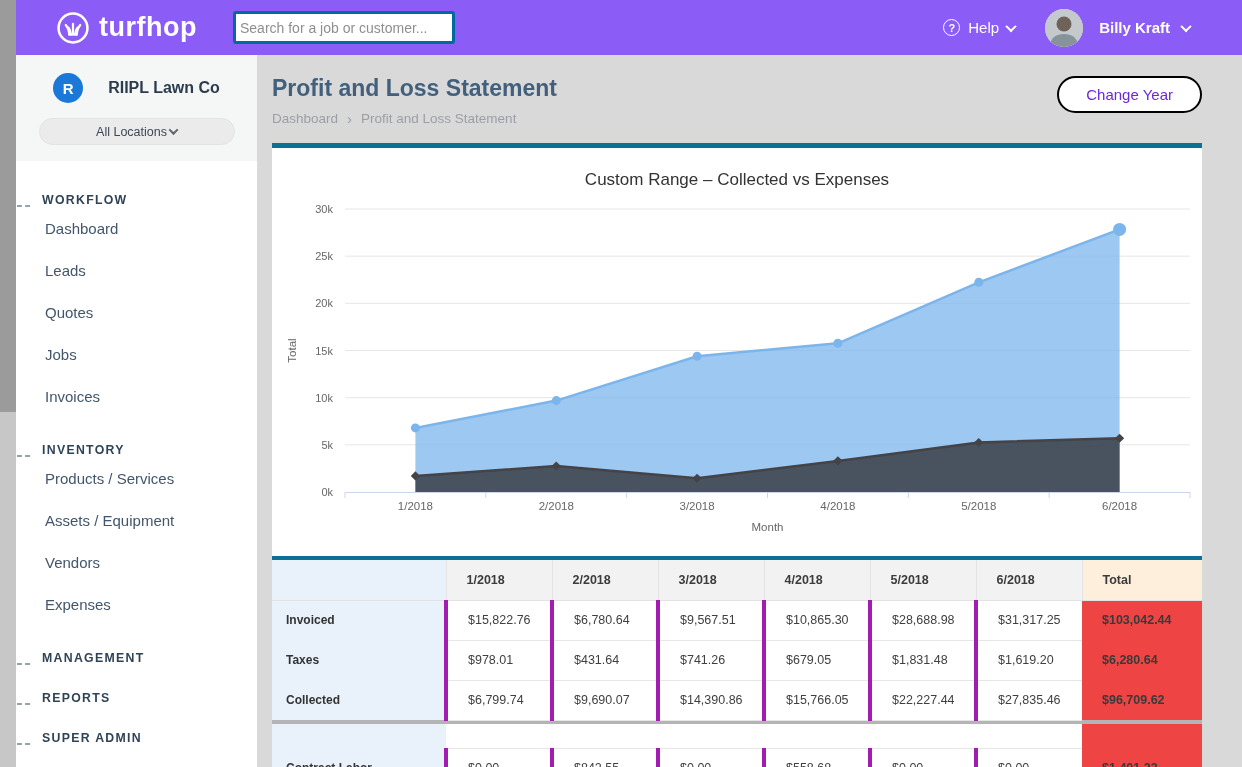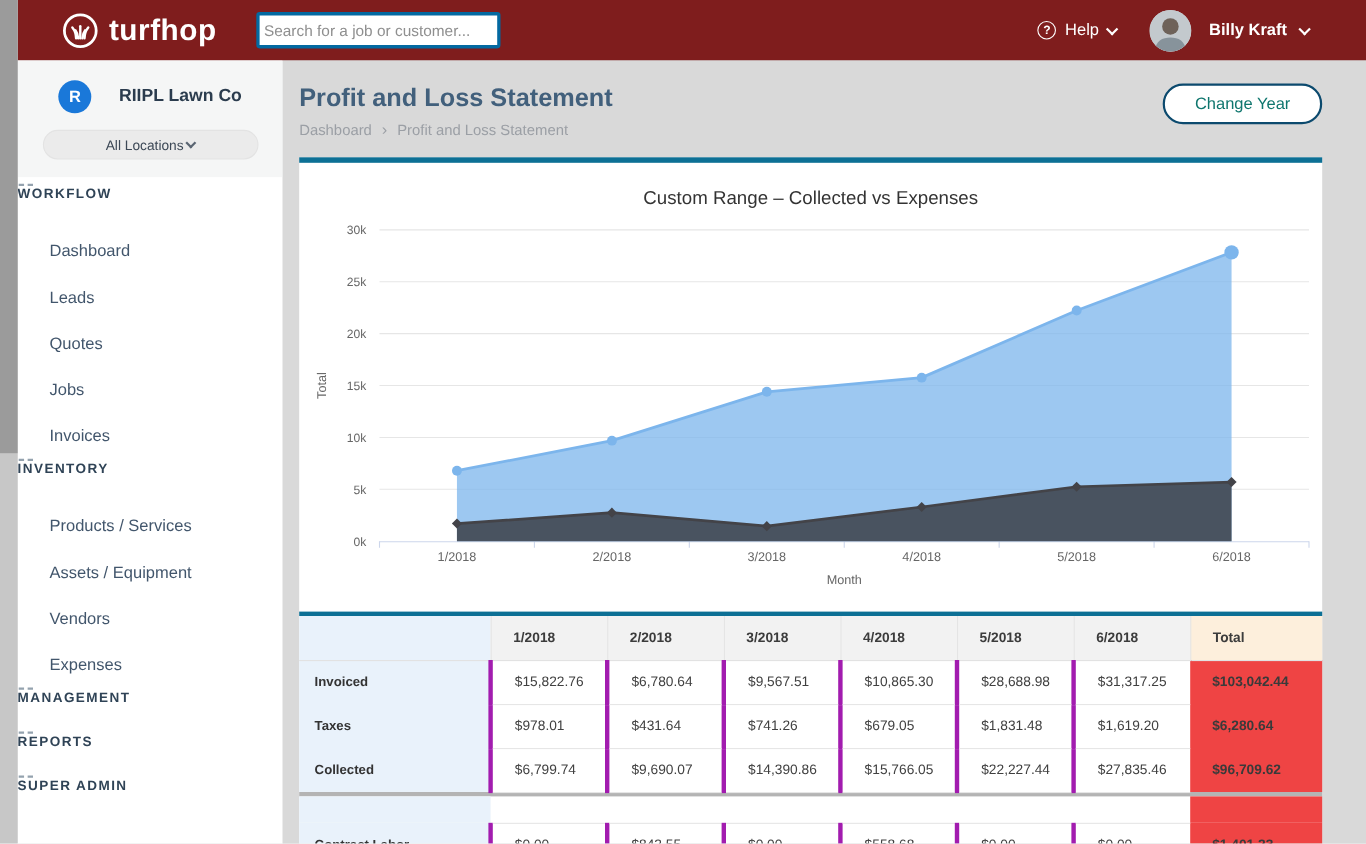--- a/index.html
+++ b/index.html
@@ -6,21 +6,21 @@
   body { font-family:"Liberation Sans","DejaVu Sans",sans-serif; }
   .viewport { position:relative; width:1242px; height:767px; overflow:hidden; background:#d9d9d9; }
 
   
   .left-scrollbar { position:absolute; left:0; top:0; width:16px; height:767px; background:#c7c7c7; z-index:50; }
   .left-scrollbar .thumb { width:16px; height:412px; background:#9b9b9b; }
 
   .app { position:absolute; left:16px; top:0; width:1226px; height:767px; display:flex; flex-direction:column; }
 
   
-  .topbar { height:55px; flex:0 0 55px; background:#7f1d1d; display:flex; align-items:center; padding:0 52px 0 40px; }
+  .topbar { height:55px; flex:0 0 55px; background:#8b5cf6; display:flex; align-items:center; padding:0 52px 0 40px; }
   .brand { display:flex; align-items:center; gap:9px; cursor:pointer; }
   .brand-icon { width:34px; height:34px; }
   .brand-text { color:#fff; font-size:27px; font-weight:700; letter-spacing:.5px; }
   .search { width:222px; height:33px; margin-left:36px; border:3px solid #0369a1; border-radius:3px; background:#fff; padding:0 4px; font-size:14px; color:#333; outline:none; font-family:inherit; }
   .search::placeholder { color:#8f8f8f; }
   .help { margin-left:auto; display:flex; align-items:center; gap:8px; color:#fff; font-size:15px; cursor:pointer; }
   .help-icon { width:17px; height:17px; border:1.5px solid #fff; border-radius:50%; display:flex; align-items:center; justify-content:center; font-size:11px; font-weight:700; }
   .chev { width:8px; height:8px; border-right:2px solid #fff; border-bottom:2px solid #fff; transform:rotate(45deg) translate(-1px,-1px); display:inline-block; }
   .chev.dark { border-color:#5a6572; width:7px; height:7px; }
   .avatar { width:38px; height:38px; border-radius:50%; overflow:hidden; margin-left:30px; background:#cdd2d6; flex:0 0 38px; cursor:pointer; }
@@ -29,33 +29,33 @@
   .body-row { flex:1; display:flex; min-height:0; }
 
   
   .sidebar { width:241px; flex:0 0 241px; background:#ffffff; overflow:hidden; }
   .company { background:#f5f6f6; padding:18px 16px 16px; }
   .company-row { display:flex; align-items:center; justify-content:center; gap:10px; }
   .company-avatar { width:30px; height:30px; border-radius:50%; background:#1a78d9; color:#fff; font-size:15px; font-weight:700; display:flex; align-items:center; justify-content:center; }
   .company-name { font-size:16px; font-weight:600; color:#2b3c4e;padding-left:15px; }
   .loc-pill { margin:15px auto 0; width:196px; height:27px; border:1px solid #e3e3e3; border-radius:14px; background:#ebebeb; display:flex; align-items:center; justify-content:center; gap:3px; font-size:12.5px; color:#3c4856; cursor:pointer; font-family:inherit; }
   .nav { padding-top:6px; }
-  .nav-section { height:40px; display:flex; align-items:flex-start;flex-direction:column; }
+  .nav-section { height:40px; display:flex; align-items:flex-end; }
   .nav-dash { width:13px; border-top:2px dashed #94a2ae; margin:0 12px 0 1px; }
   .nav-section-label { font-size:12.3px; font-weight:700; letter-spacing:1.3px; color:#2f4356; }
   .nav-item { height:42px; display:flex; align-items:center; padding-left:29px; font-size:15px; color:#42566c; cursor:pointer; }
 
   
   .main { flex:1; background:#d9d9d9; padding:0 40px 16px 15px; overflow:hidden; }
   .page-head { height:88px; padding-top:20px; display:flex; justify-content:space-between; align-items:flex-start; }
   .page-title { font-size:23px; font-weight:700; color:#42607c; }
   .breadcrumb { margin-top:9px; font-size:13.5px; color:#9b9fa5; display:flex; align-items:center; gap:9px; }
   .bc-link { cursor:pointer; }
   .bc-sep { font-size:15px; line-height:1; }
-  .change-year { margin-top:1px; height:37px; padding:0 27px; border:2px solid #0c4a6e; border-radius:19px; background:#fff; color:#0f766e; font-size:15px; cursor:pointer; font-family:inherit; }
+  .change-year { margin-top:1px; height:37px; padding:0 27px; border:2px solid #000000; border-radius:19px; background:#fff; color:#6d28d9; font-size:15px; cursor:pointer; font-family:inherit; }
 
   .card { width:930px; background:#fff; }
   .teal-bar { height:5px; background:#0d7095; }
   .teal-bar.thin { height:4px; }
   #chart-wrap { width:930px; height:408px; }
 
   
   table { width:930px; border-collapse:collapse; table-layout:fixed; font-size:12.5px; color:#3c3c3c; }
   th, td { text-align:left; height:40px; padding:0 8px 0 20px; }
   thead th { background:#f2f2f2; font-weight:700; border-left:1px solid #e4e4e4; border-bottom:1px solid #e2e2e2; }

